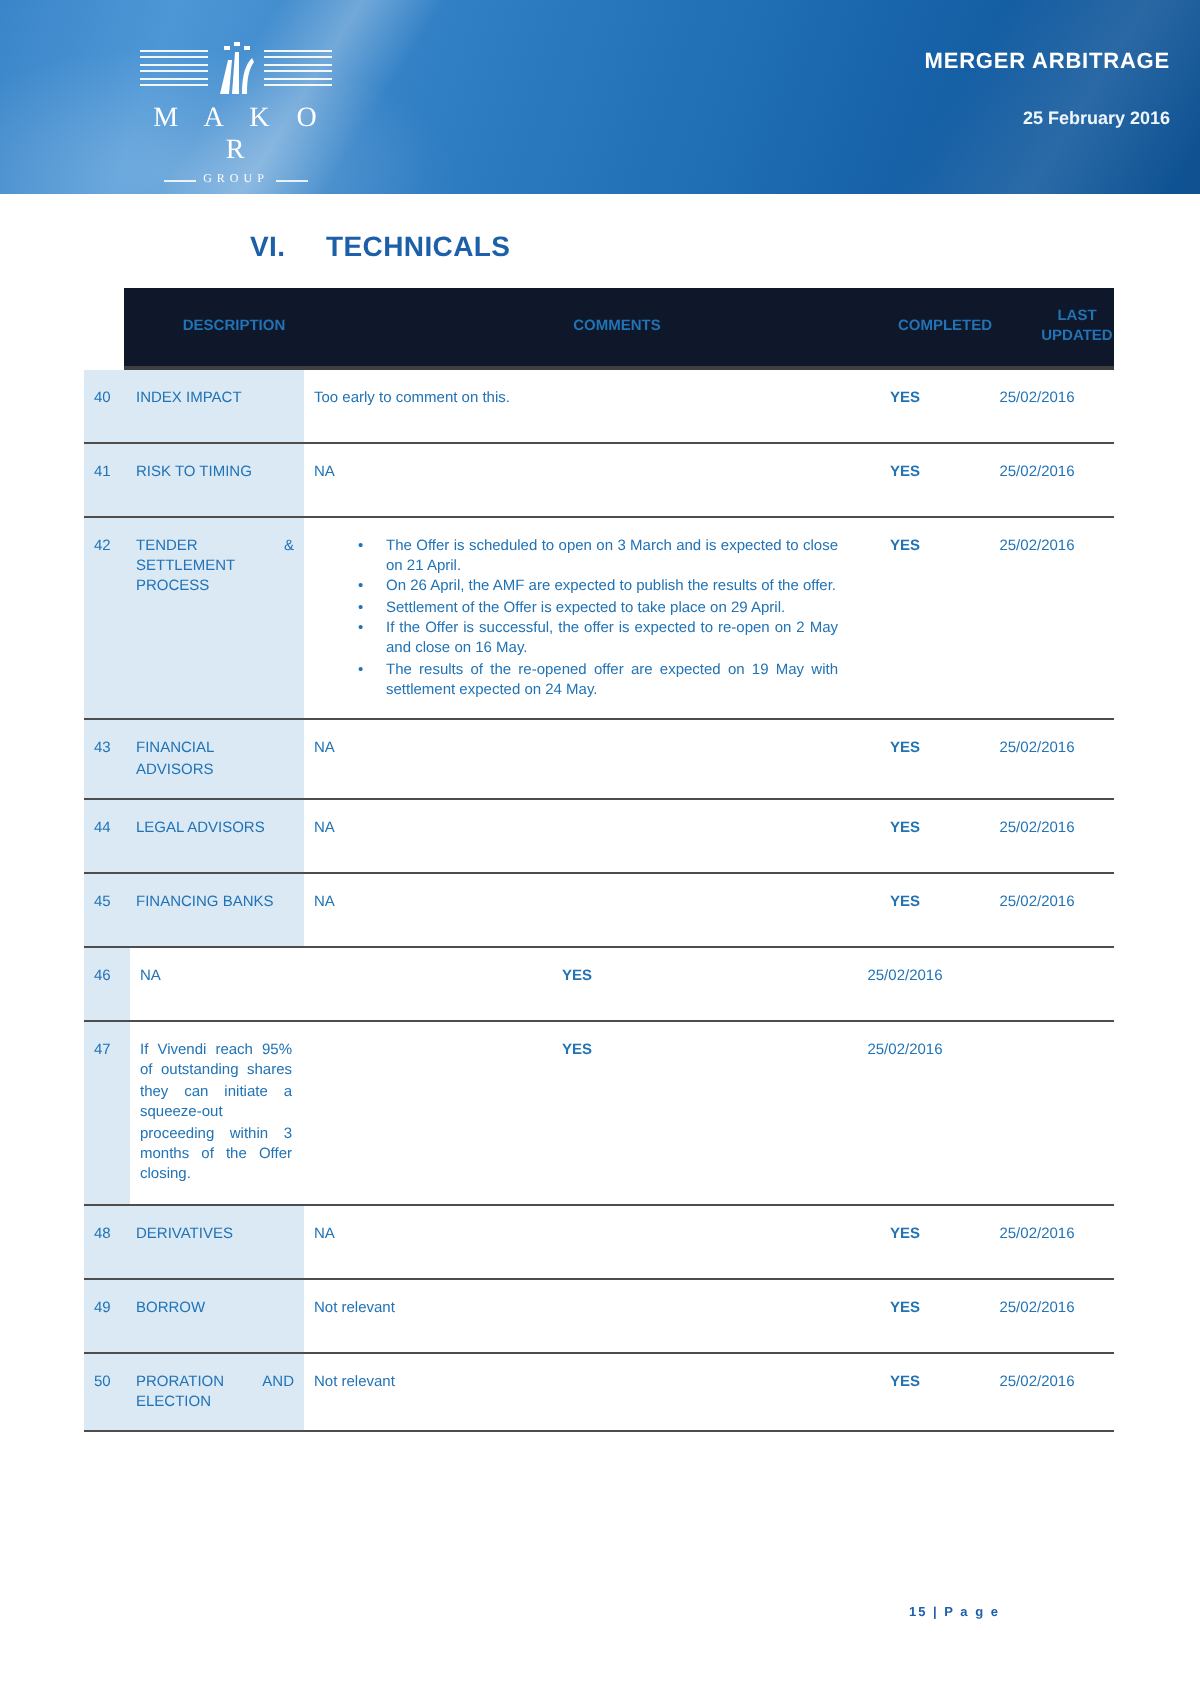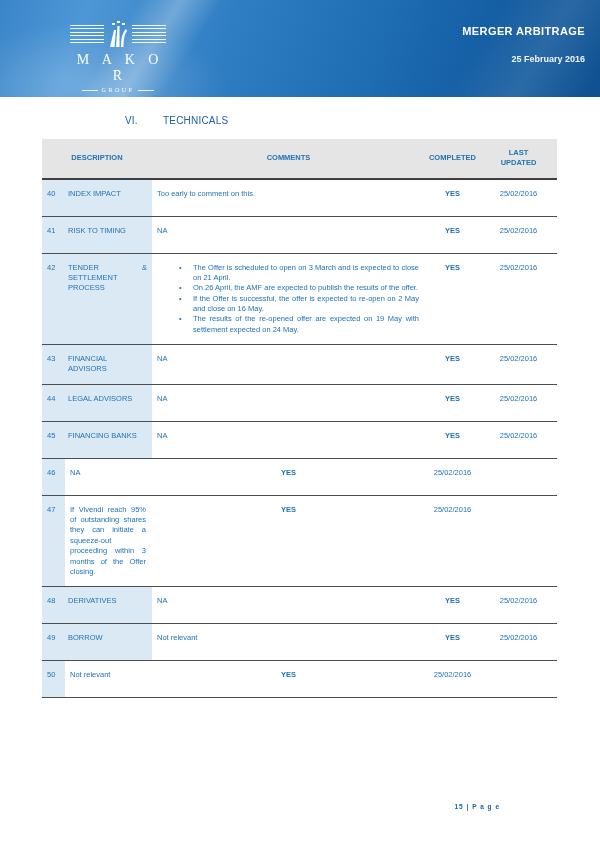--- a/index.html
+++ b/index.html
@@ -28,27 +28,27 @@
   .logo-name { font-family:"Liberation Serif","DejaVu Serif",serif; font-size:14px; letter-spacing:5px;
     margin:4px 0 0 4px; font-weight:normal; }
   .logo-sub { display:flex; align-items:center; justify-content:center; gap:4px; margin-top:3px; }
   .logo-sub i { display:block; height:1px; width:16px; background:rgba(255,255,255,.85); }
   .logo-sub span { font-family:"Liberation Serif","DejaVu Serif",serif; font-size:6px; letter-spacing:2.5px; }
 
   .banner-title { position:absolute; right:15px; top:25px; color:#ffffff; font-size:11px; font-weight:bold; letter-spacing:.4px; }
   .banner-date  { position:absolute; right:15px; top:54px; color:#eef5fb; font-size:9px;  font-weight:bold; }
 
   
-  .section-title { display:flex; margin:18px 0 0 125px; color:#1d5fa9; font-weight:normal; font-size:10px; letter-spacing:.2px; }
+  .section-title { display:flex; margin:18px 0 0 125px; color:#1d5fa9; font-weight:bold; font-size:14px; letter-spacing:.2px; }
   .section-number { width:38px; }
 
   
   .tbl { width:515px; margin:13px 0 0 42px; color:#2173b5; font-size:7.5px; line-height:1.38; }
   .grid-row { display:grid; grid-template-columns:23px 87px 273px 55px 77px; }
-  .thead { background:#e5e5e5; border-bottom:2px solid #3f3f3f; padding:9px 0; align-items:center; font-weight:bold; }
+  .thead { background:#0f172a; border-bottom:2px solid #3f3f3f; padding:9px 0; align-items:center; font-weight:bold;margin-left:20px; }
   .th-desc { grid-column:1 / 3; text-align:center; }
   .th-com  { text-align:center; }
   .th-yes  { text-align:center; }
   .th-date { text-align:center; }
   .th-date span { display:inline-block; max-width:46px; }
 
   .trow { border-bottom:1.5px solid #4d4d4d; min-height:37px; }
   .c-num  { background:#dbe9f5; padding:9px 0 9px 5px; }
   .c-desc { background:#dbe9f5; padding:9px 5px 9px 3px; text-align:justify; }
   .c-com  { padding:9px 6px 9px 5px; text-align:justify; }
@@ -141,20 +141,21 @@
       <div class="c-date">25/02/2016</div>
     </div>
 
     <div class="grid-row trow">
       <div class="c-num">42</div>
       <div class="c-desc">TENDER &amp; SETTLEMENT PROCESS</div>
       <div class="c-com">
         <ul class="bullets">
           <li>The Offer is scheduled to open on 3 March and is expected to close on 21 April.</li>
           <li>On 26 April, the AMF are expected to publish the results of the offer.</li>
+          <li>Settlement of the Offer is expected to take place on 29 April.</li>
           <li>If the Offer is successful, the offer is expected to re-open on 2 May and close on 16 May.</li>
           <li>The results of the re-opened offer are expected on 19 May with settlement expected on 24 May.</li>
         </ul>
       </div>
       <div class="c-yes">YES</div>
       <div class="c-date">25/02/2016</div>
     </div>
 
     <div class="grid-row trow">
       <div class="c-num">43</div>
@@ -205,20 +206,21 @@
     <div class="grid-row trow">
       <div class="c-num">49</div>
       <div class="c-desc">BORROW</div>
       <div class="c-com">Not relevant</div>
       <div class="c-yes">YES</div>
       <div class="c-date">25/02/2016</div>
     </div>
 
     <div class="grid-row trow">
       <div class="c-num">50</div>
+      <div class="c-desc">PRORATION AND ELECTION</div>
       <div class="c-com">Not relevant</div>
       <div class="c-yes">YES</div>
       <div class="c-date">25/02/2016</div>
     </div>
 
   </div>
 
   <div class="footer">15 | P a g e</div>
 
 </div>

